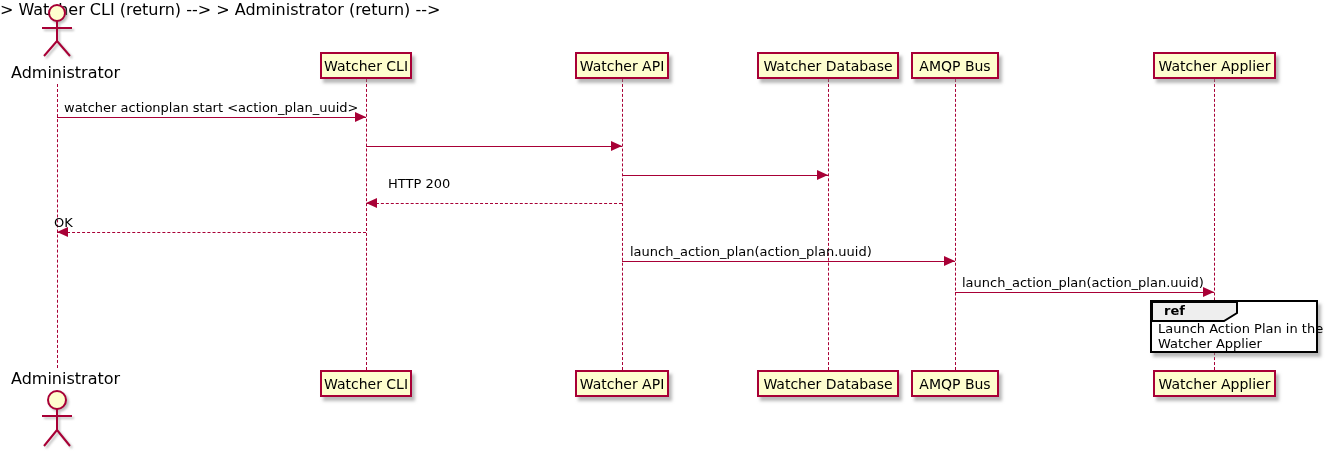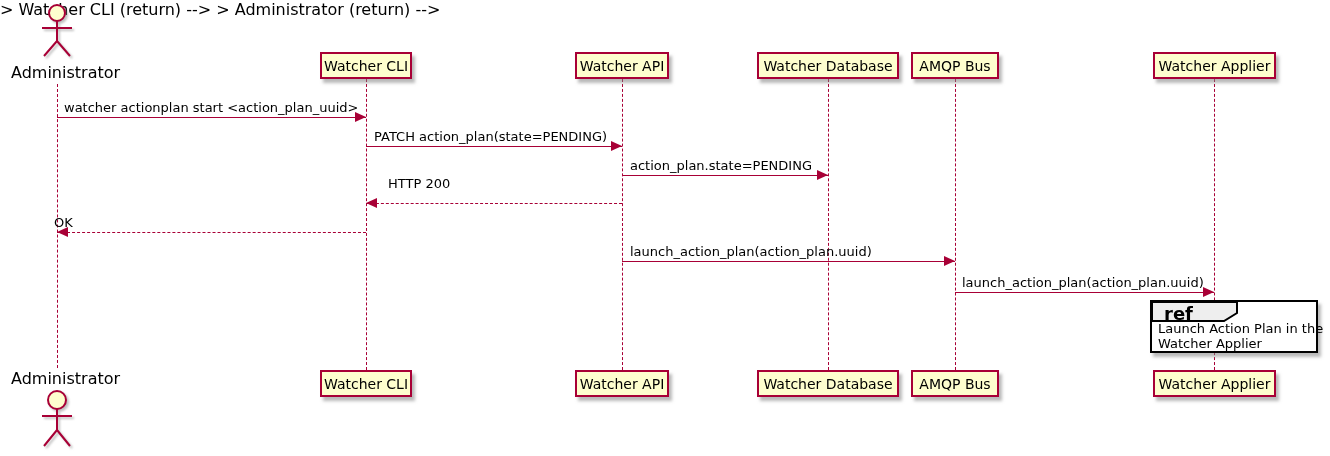--- a/index.html
+++ b/index.html
@@ -24,21 +24,21 @@
   .ah { position:absolute; width:0; height:0; border-top:5px solid transparent; border-bottom:5px solid transparent; }
   .ah.right { border-left:11px solid #A80036; }
   .ah.left  { border-right:11px solid #A80036; }
   .ref-box {
     position:absolute; left:1150px; top:300px; width:164px; height:49px;
     background:#ffffff; border:2px solid #000;
     box-shadow:3px 4px 3px rgba(130,130,130,.55);
   }
   .ref-keyword {
     position:absolute; left:12px; top:1px;
-    font-size:18px; font-weight:bold;
+    font-size:13px; font-weight:bold;
   }
   .ref-line { position:absolute; left:6px; font-size:13px; white-space:nowrap; }
 </style>
 </head>
 <body>
 
 <div id="canvas">
 
   
   <div class="lifeline" style="left:57px;  top:84px; height:284px;"></div>
@@ -95,26 +95,24 @@
   <div class="pbox bottom" style="left:1153px; width:119px;">
       <span>Watcher Applier</span>
     </div>
 
   
   <div class="mlabel" style="left:64px; top:100px;">watcher actionplan start &lt;action_plan_uuid&gt;</div>
   <div class="mline" style="left:57px; top:117px; width:309px;"></div>
   <div class="ah right" style="left:355px; top:112px;"></div>
 
   
-  <div class="mlabel" style="left:374px; top:129px;">PATCH action_plan(state=PENDING)</div>
   <div class="mline" style="left:366px; top:146px; width:256px;"></div>
   <div class="ah right" style="left:611px; top:141px;"></div>
 
   
-  <div class="mlabel" style="left:630px; top:158px;">action_plan.state=PENDING</div>
   <div class="mline" style="left:622px; top:175px; width:206px;"></div>
   <div class="ah right" style="left:817px; top:170px;"></div>
 
   &gt; Watcher CLI (return) --&gt;
   <div class="mlabel" style="left:388px; top:176px;">HTTP 200</div>
   <div class="mline dashed" style="left:366px; top:203px; width:256px;"></div>
   <div class="ah left" style="left:366px; top:198px;"></div>
 
   &gt; Administrator (return) --&gt;
   <div class="mlabel" style="left:54px; top:215px;">OK</div>

